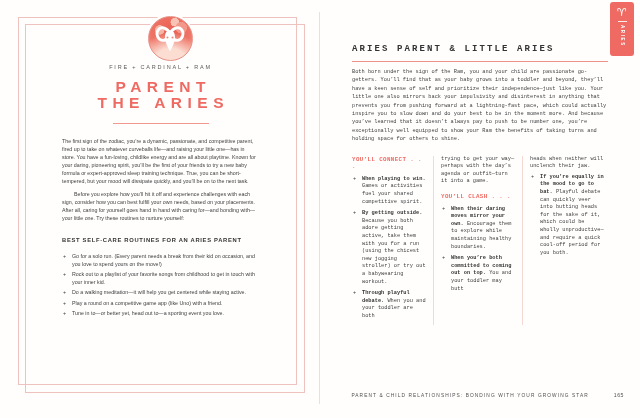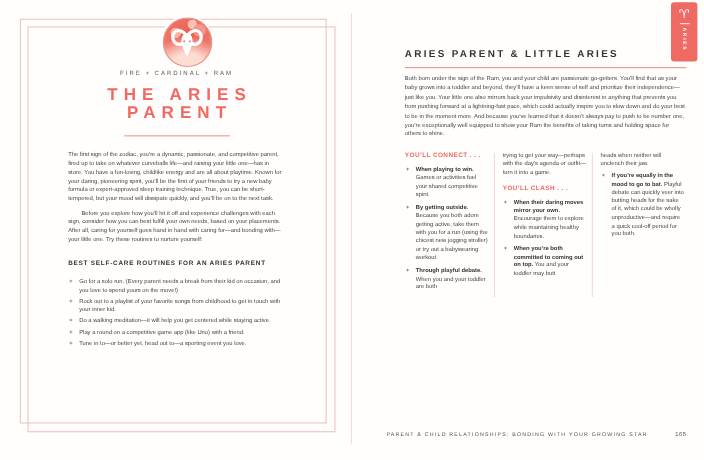--- a/index.html
+++ b/index.html
@@ -37,21 +37,21 @@
   .title-rule{width:96px;height:1px;background:#f0978e;margin:12px auto 13px;}
   .body-copy{font-size:5.3px;line-height:8.1px;color:#3f3f3f;}
   .para2{text-indent:12px;margin-top:4px;}
   .subhead{font-size:5.8px;font-weight:bold;letter-spacing:0.7px;color:#333;margin:14px 0 8px;}
 
   .bullet{position:relative;padding-left:10px;margin-bottom:2px;}
   .bullet .marker{position:absolute;left:1px;top:0;color:#3f3f3f;}
   .bullet b{font-weight:bold;color:#333;}
 
   
-  .page-right{position:absolute;left:368px;top:44px;width:256px;}
+  .page-right{position:absolute;left:352px;top:44px;width:256px;font-family:Liberation Mono, monospace;}
   .rp-heading{font-size:9px;font-weight:bold;letter-spacing:2.1px;color:#333;}
   .rp-rule{height:1px;background:#ee9188;margin:7px 0 6px;}
   .rp-intro{font-size:5.3px;line-height:8.4px;}
   .columns{display:flex;margin-top:12px;align-items:stretch;}
   .col{width:76px;font-size:5.3px;line-height:7.6px;}
   .col + .col{border-left:1px solid #f6d8d3;margin-left:5px;padding-left:7px;}
   .col-header{color:#ee6a62;font-weight:bold;font-size:5.8px;letter-spacing:0.4px;margin:7px 0 5px;}
   .col-header:first-child{margin-top:0;}
   .col .bullet{margin-bottom:4px;}
   .cont{margin-bottom:3px;}
@@ -87,22 +87,22 @@
         <path d="M20 11 C24.2 11 26.4 15 25.8 20.5 C25.3 25.5 23 30 20 35.5 C17 30 14.7 25.5 14.2 20.5 C13.6 15 15.8 11 20 11 Z" fill="#ffffff"></path>
         <circle cx="17" cy="19.5" r="1.2" fill="#ef8a7c"></circle>
         <circle cx="23" cy="19.5" r="1.2" fill="#ef8a7c"></circle>
       </svg>
     </div>
   </div>
 
   <div class="page-left">
     <div class="kicker">FIRE + CARDINAL + RAM</div>
     <div class="title">
+      <div>PARENT</div>
       <div>THE ARIES</div>
-      <div>PARENT</div>
     </div>
     <div class="title-rule"></div>
     <div class="body-copy">
       <div class="para1">The first sign of the zodiac, you’re a dynamic, passionate, and competitive parent, fired up to take on whatever curveballs life—and raising your little one—has in store. You have a fun-loving, childlike energy and are all about playtime. Known for your daring, pioneering spirit, you’ll be the first of your friends to try a new baby formula or expert-approved sleep training technique. True, you can be short-tempered, but your mood will dissipate quickly, and you’ll be on to the next task.</div>
       <div class="para2">Before you explore how you’ll hit it off and experience challenges with each sign, consider how you can best fulfill your own needs, based on your placements. After all, caring for yourself goes hand in hand with caring for—and bonding with—your little one. Try these routines to nurture yourself:</div>
       <div class="subhead">BEST SELF-CARE ROUTINES FOR AN ARIES PARENT</div>
       <div class="bullet-list">
           <div class="bullet"><span class="marker">+</span><span>Go for a solo run. (Every parent needs a break from their kid on occasion, and you love to spend yours on the move!)</span></div>
           <div class="bullet"><span class="marker">+</span><span>Rock out to a playlist of your favorite songs from childhood to get in touch with your inner kid.</span></div>
           <div class="bullet"><span class="marker">+</span><span>Do a walking meditation—it will help you get centered while staying active.</span></div>

